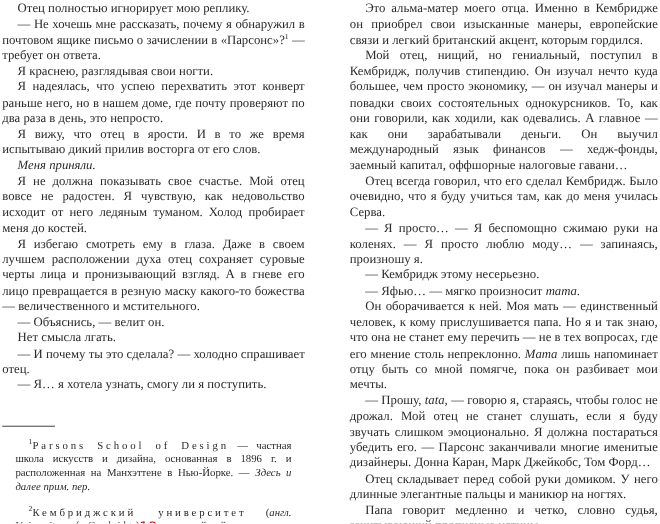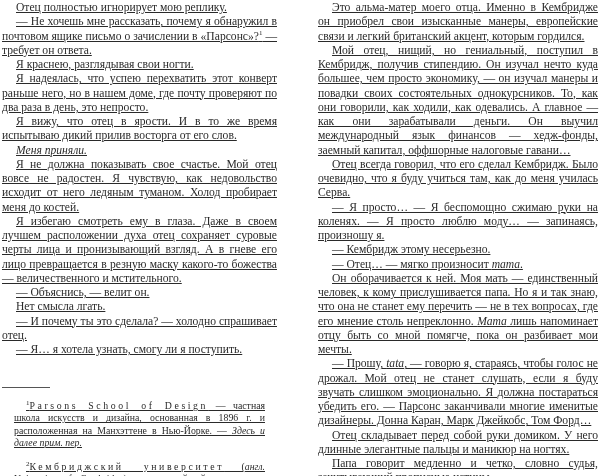--- a/index.html
+++ b/index.html
@@ -1,18 +1,18 @@
 <!DOCTYPE html>
 <html><head>
 <meta charset="utf-8">
 <style>
   html, body { margin:0; padding:0; background:#ffffff; }
   body { width:600px; height:476px; overflow:hidden; position:relative;
          font-family:"Liberation Serif","DejaVu Serif",serif; color:#2a2a2a; }
-  .page { position:absolute; top:0; height:364px;text-decoration:underline; }
+  .page { position:absolute; top:0; height:364px; }
   .page.left { left:2px; width:275px; }
   .page.right { left:318px; width:280px; }
   .text p { margin:0; font-size:11.6px; line-height:14.25px; text-align:justify;
             text-indent:14px; hyphens:manual; }
   .text p em, em { font-style:italic; }
   .left .text { padding-top:1px; }
   .right .text { padding-top:1px; }
   .fn-rule { width:48px; border-top:1px solid #555; margin:30px 0 6px 0; }
   .footnotes p { margin:12px; font-size:9.8px; line-height:12.2px; text-align:justify; text-indent:12px; }
   .footnotes .spaced { letter-spacing:2.6px; }
@@ -51,21 +51,21 @@
   <div class="pagenum">12</div>
 </div>
 
 <div class="page right">
   <div class="text">
     <p>Это альма-матер моего отца. Именно в Кембридже он приобрел свои изысканные манеры, европейские связи и легкий британский акцент, которым гордился.</p>
     <p>Мой отец, нищий, но гениальный, поступил в Кембридж, получив стипендию. Он изучал нечто куда большее, чем просто экономику, — он изучал манеры и повадки своих состоятельных однокурсников. То, как они говорили, как ходили, как одевались. А главное — как они зарабатывали деньги. Он выучил международный язык финансов — хедж-фонды, заемный капитал, оффшорные налоговые гавани…</p>
     <p>Отец всегда говорил, что его сделал Кембридж. Было очевидно, что я буду учиться там, как до меня училась Серва.</p>
     <p>— Я просто… — Я беспомощно сжимаю руки на коленях. — Я просто люблю моду… — запинаясь, произношу я.</p>
     <p>— Кембридж этому несерьезно.</p>
-    <p><span>— Отец… — мягко произносит </span><em>mama</em><span>.</span></p>
+    <p><span>— Яфью… — мягко произносит </span><em>mama</em><span>.</span></p>
     <p><span>Он оборачивается к ней. Моя мать — единственный человек, к кому прислушивается папа. Но я и так знаю, что она не станет ему перечить — не в тех вопросах, где его мнение столь непреклонно. </span><em>Mama</em><span> лишь напоминает отцу быть со мной помягче, пока он разбивает мои мечты.</span></p>
     <p><span>— Прошу, </span><em>tata</em><span>, — говорю я, стараясь, чтобы голос не дрожал. Мой отец не станет слушать, если я буду звучать слишком эмоционально. Я должна постараться убедить его. — Парсонс заканчивали многие именитые дизайнеры. Донна Каран, Марк Джейкобс, Том Форд…</span></p>
     <p>Отец складывает перед собой руки домиком. У него длинные элегантные пальцы и маникюр на ногтях.</p>
     <p>Папа говорит медленно и четко, словно судья, зачитывающий прописные истины.</p>
   </div>
 
   <div class="pagenum">13</div>
 </div>
 
 </body></html>

